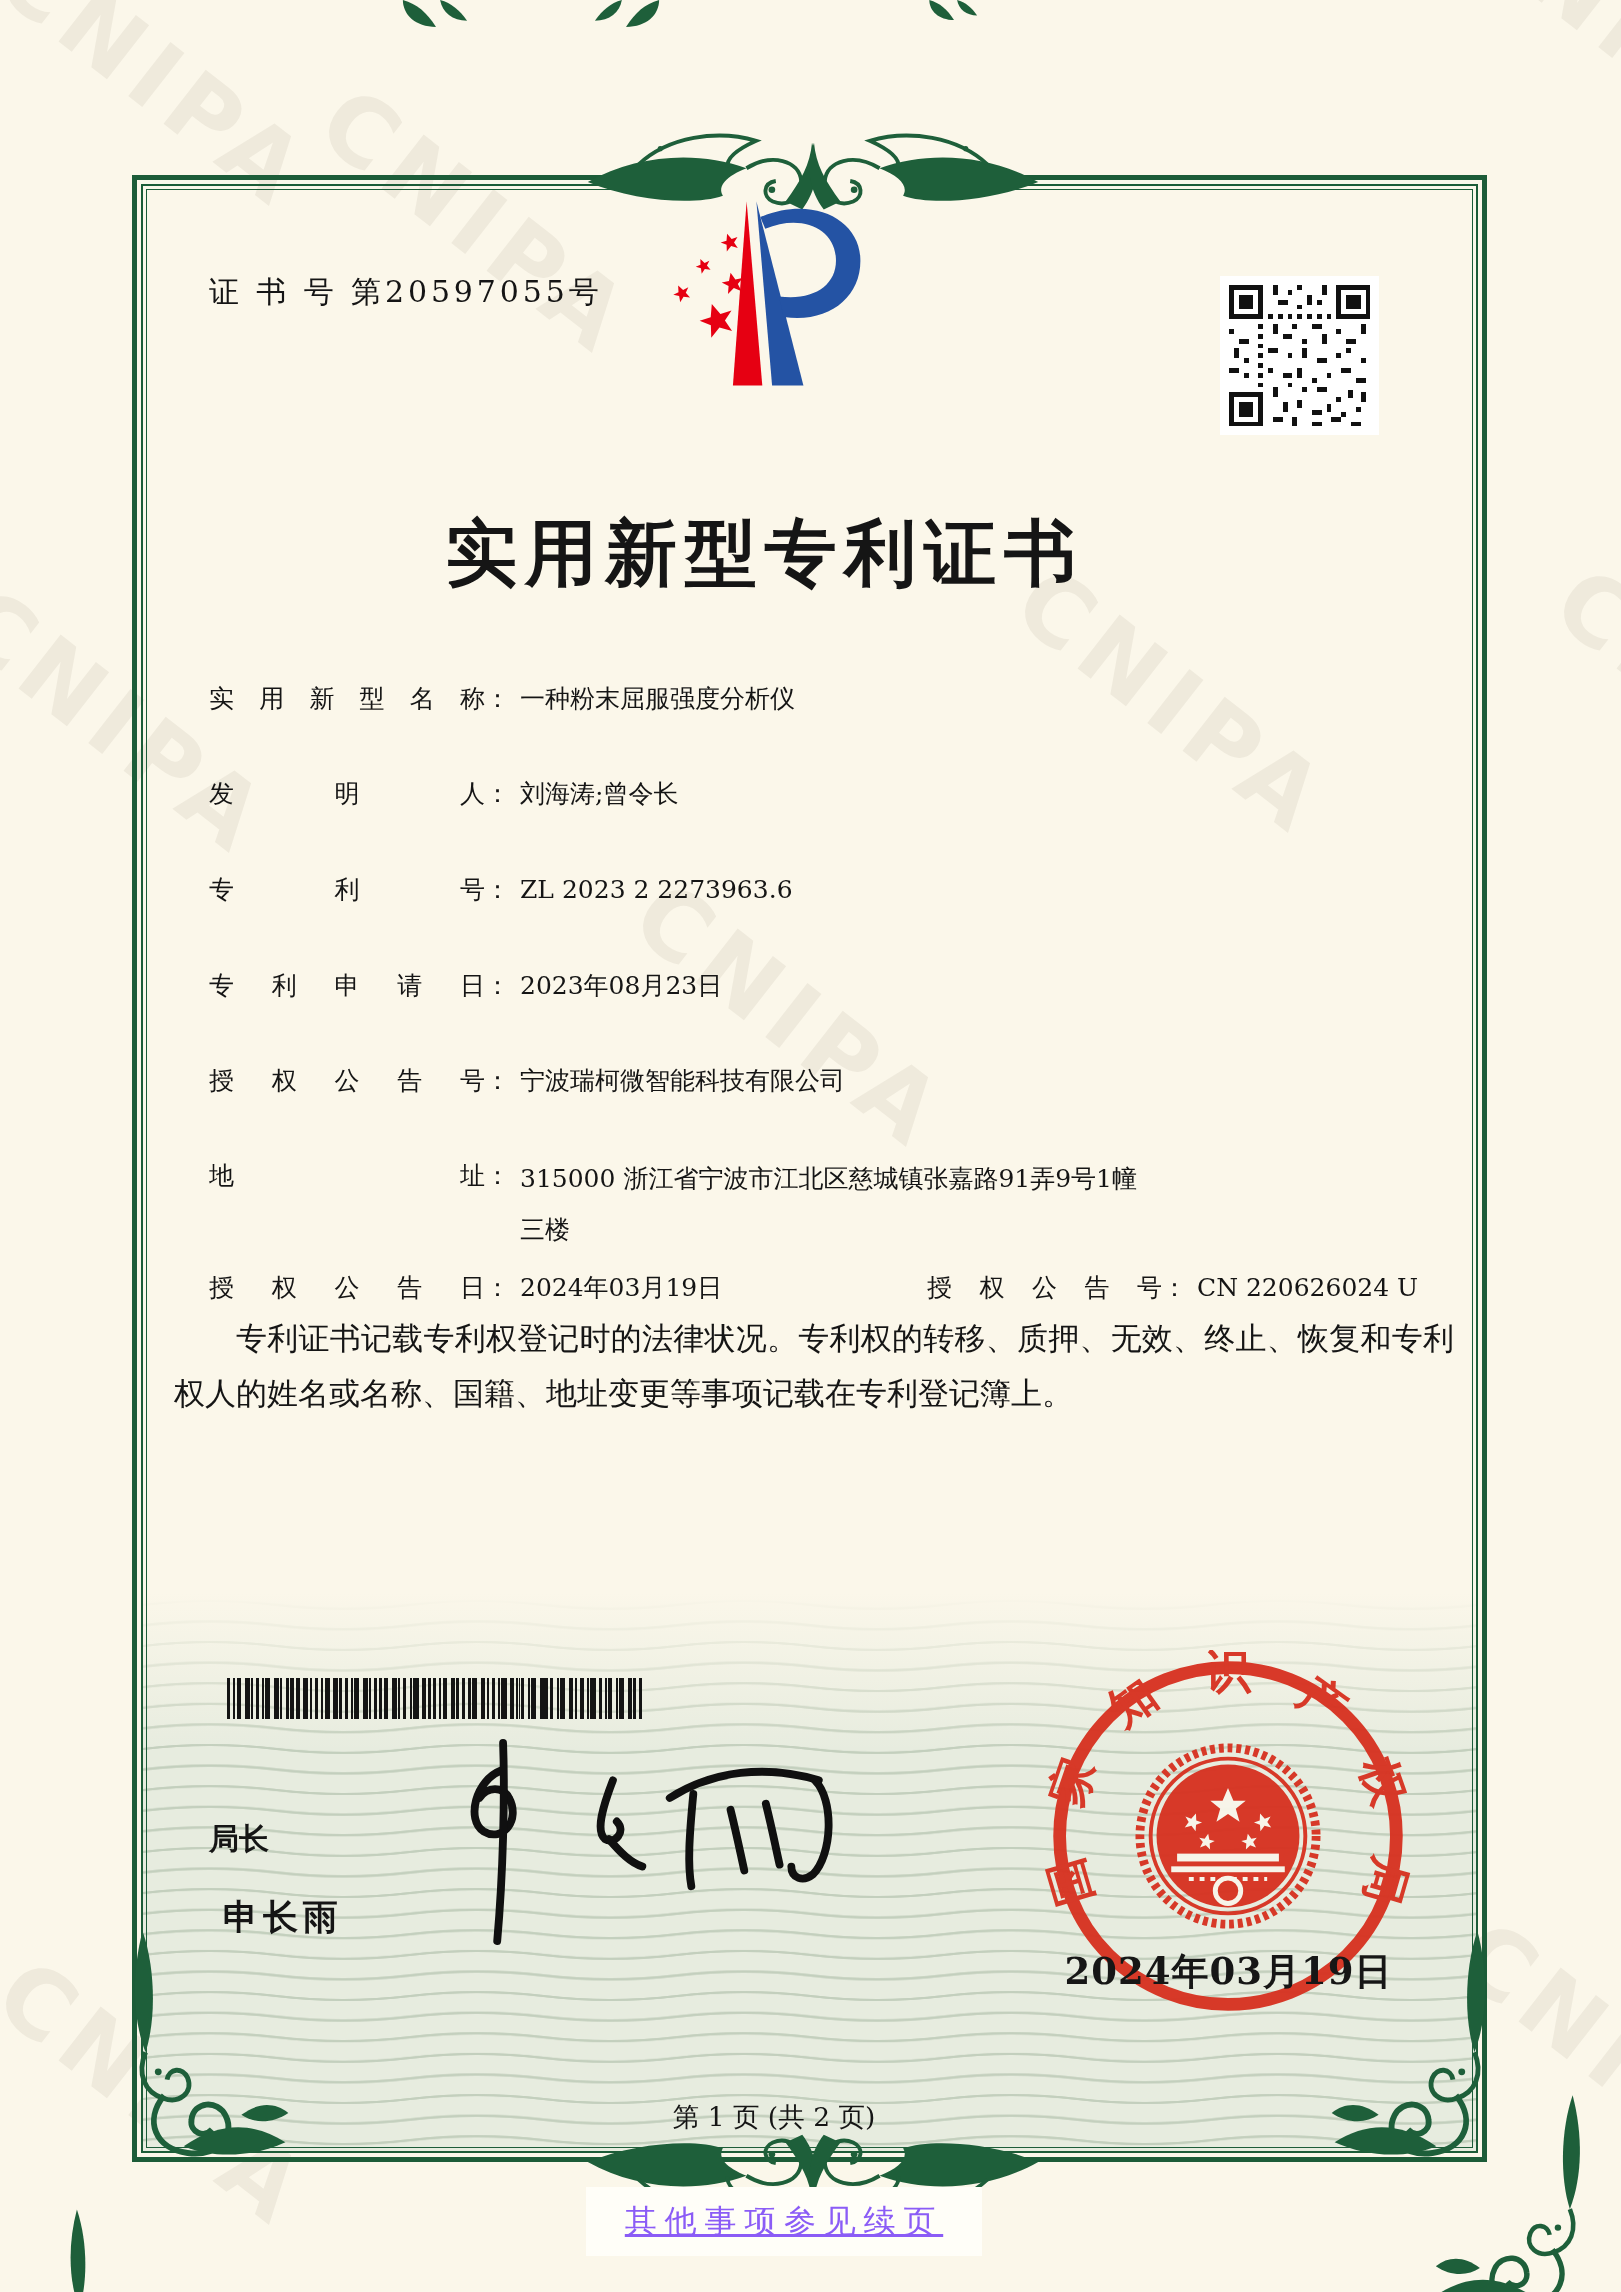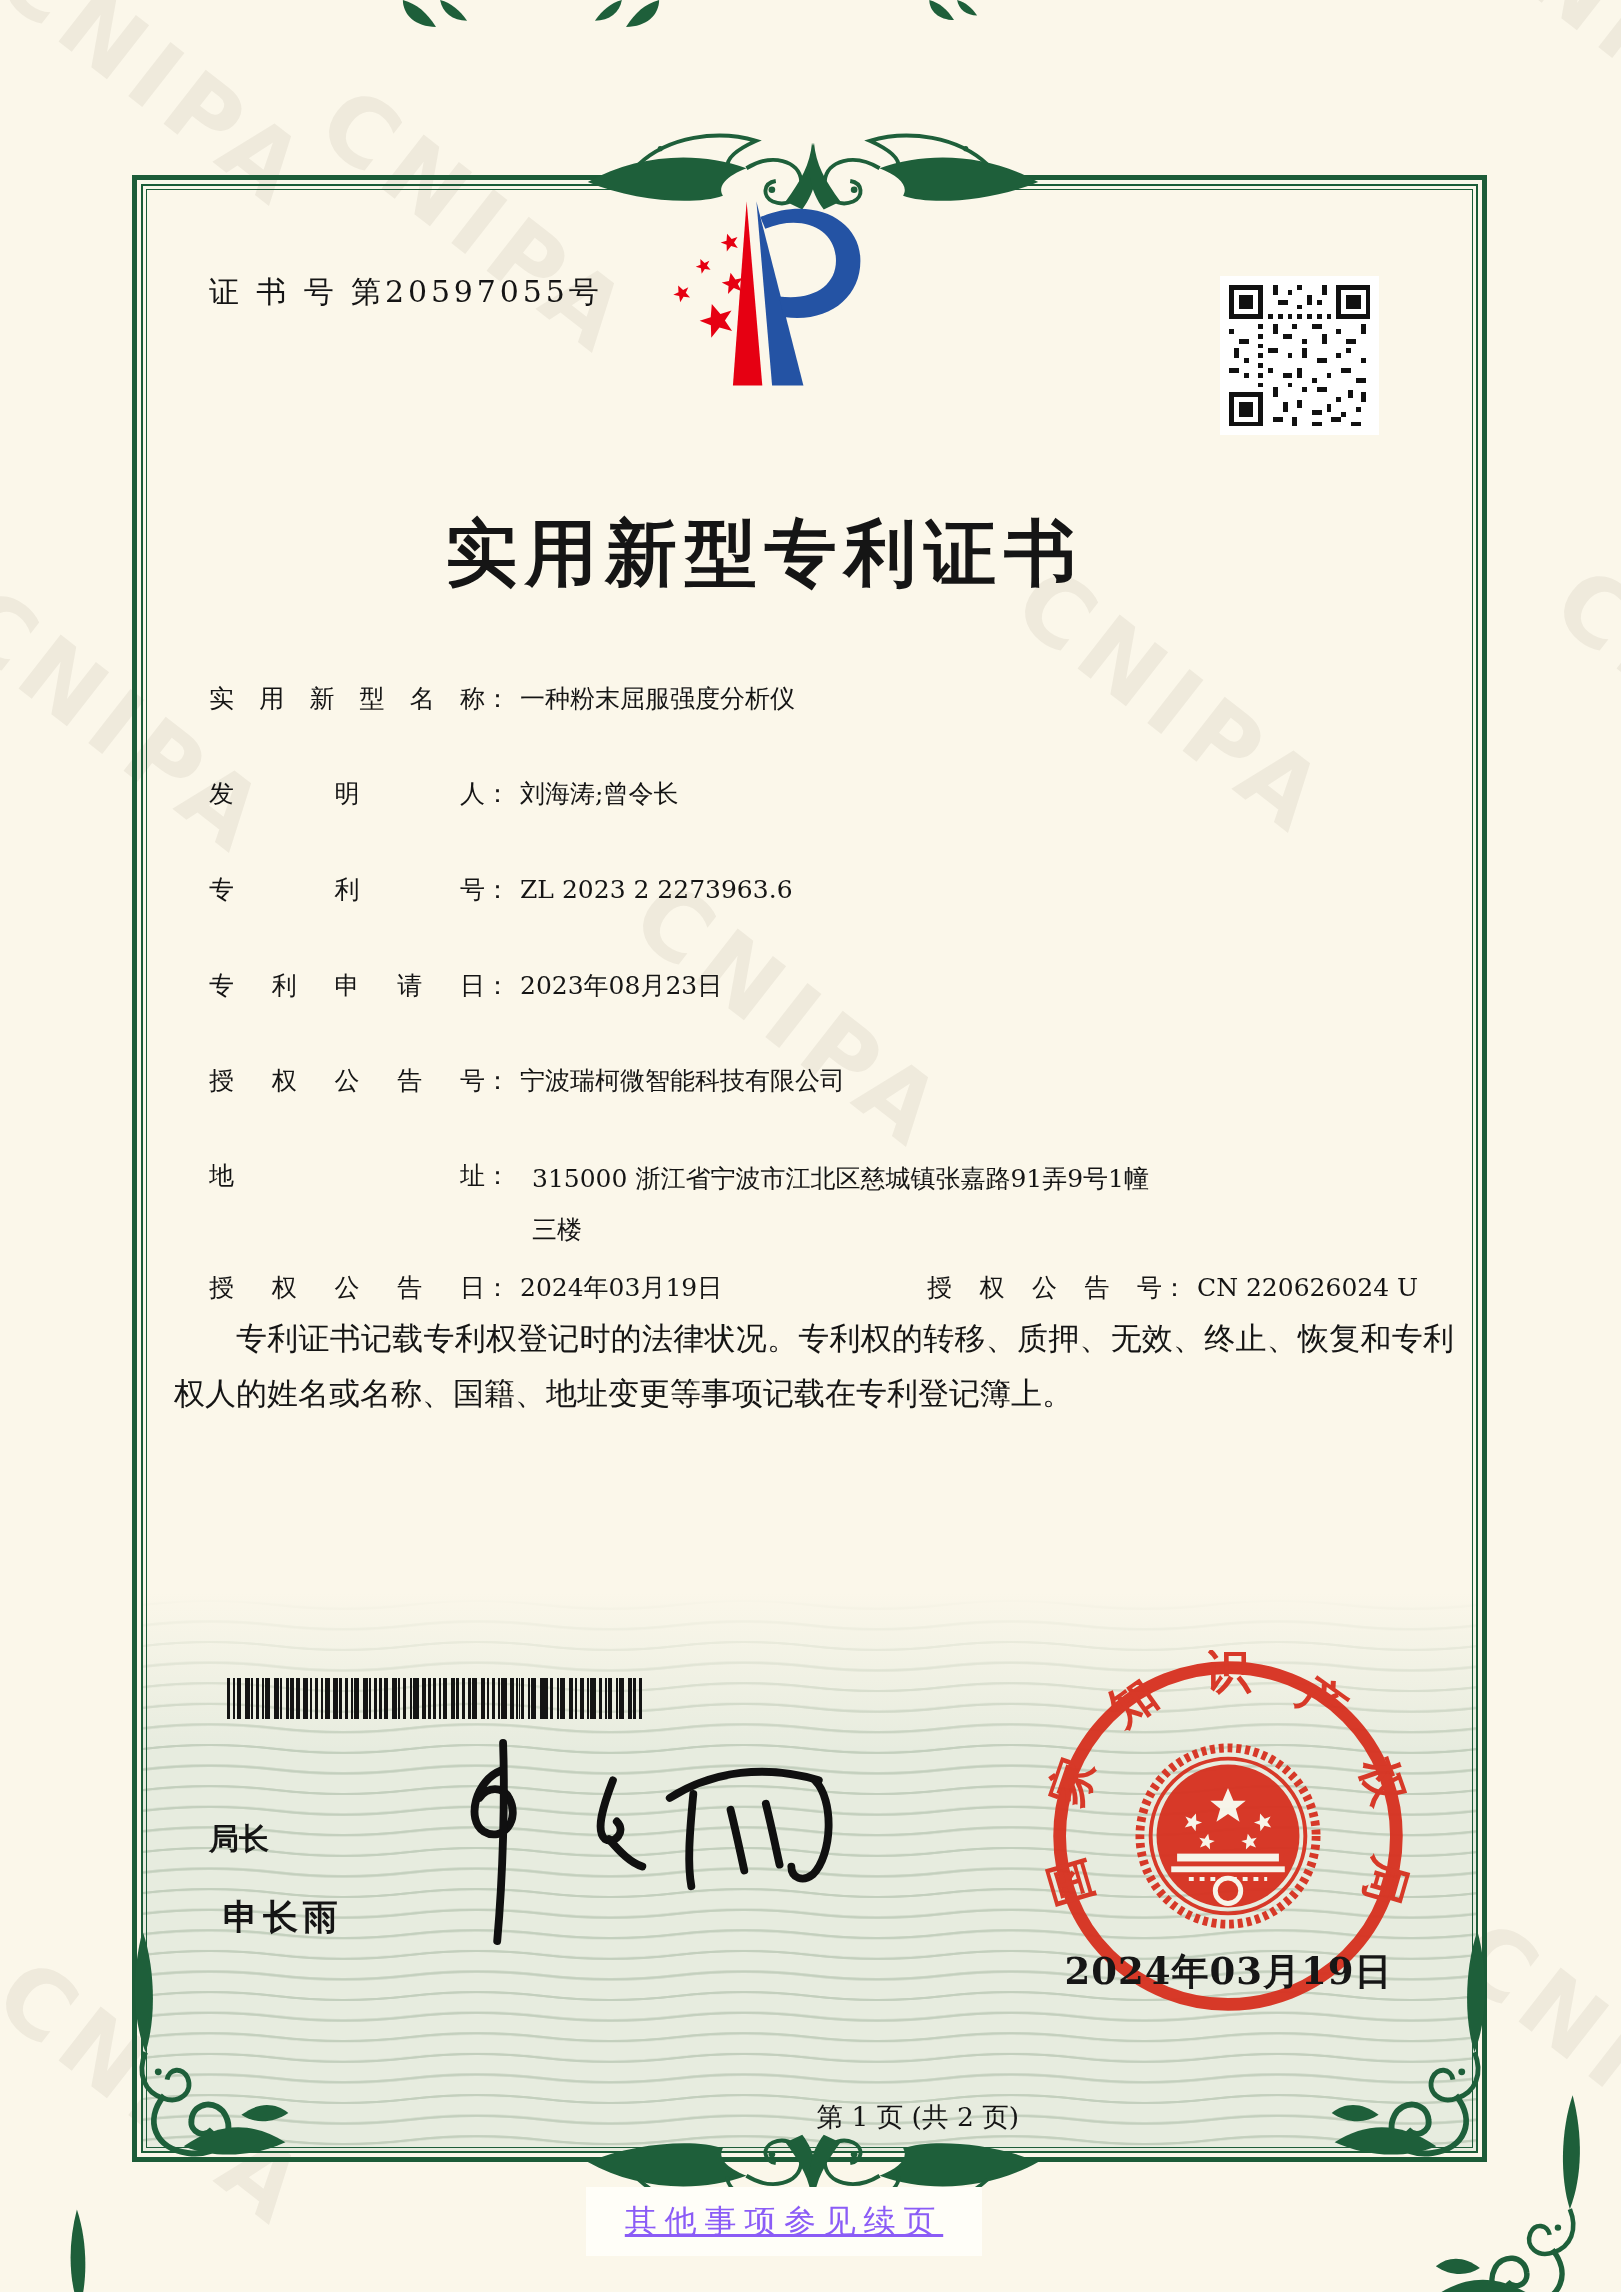--- a/index.html
+++ b/index.html
@@ -25,21 +25,21 @@
   .qr{left:1220px;top:276px;width:159px;height:159px;background:#ffffff;
       padding:8.8px;box-sizing:border-box;z-index:3;}
   .title{left:186px;top:506px;width:1157px;text-align:center;font-size:72px;
          font-weight:bold;letter-spacing:7.8px;z-index:3;}
   
   .frow{position:absolute;left:209px;font-size:25px;line-height:45px;z-index:3;white-space:nowrap;text-decoration:underline;}
   .flabel{display:inline-block;width:276px;text-align:justify;text-align-last:justify;vertical-align:top;}
   .flabel.narrow{width:235px;margin-left:40px;}
   .fcolon{display:inline-block;width:35px;vertical-align:top;}
   .fval{display:inline-block;vertical-align:top;}
-  .addr .fval div{line-height:51px;margin-left:12px;}
+  .addr .fval div{line-height:51px;}
   .grant2{position:absolute;left:678px;top:0;}
   
   .paras{left:174px;top:1311px;width:1280px;font-size:31px;line-height:55px;z-index:3;text-align:justify;}
   .paras p{margin:0;text-indent:2em;}
   
   .barcode{left:227px;top:1678px;width:417px;height:41px;z-index:3;
     background:
       repeating-linear-gradient(90deg,#141414 0 2px,transparent 2px 5.9px),
       repeating-linear-gradient(90deg,#141414 0 2.9px,transparent 2.9px 9.8px),
       repeating-linear-gradient(90deg,#141414 0 1px,transparent 1px 12.7px);}
@@ -47,21 +47,21 @@
   .sig-title{left:209px;top:1819px;font-size:30px;font-weight:bold;
              font-family:"DejaVu Sans", sans-serif;z-index:4;}
   .sig-name{left:223px;top:1894px;font-size:35px;font-weight:bold;letter-spacing:4.9px;
             font-family:"DejaVu Sans", sans-serif;z-index:4;}
   .sig-script{left:407px;top:1737px;width:451px;height:216px;z-index:4;}
   
   .seal{left:1042px;top:1650px;width:372px;height:372px;z-index:5;opacity:0.95;}
   .seal-date{left:1062px;top:1947px;width:333px;text-align:center;font-size:37px;
              font-weight:bold;color:#161616;letter-spacing:1px;z-index:6;}
   
-  .page-num{left:529px;top:2099px;width:490px;text-align:right;font-size:26.5px;z-index:4;}
+  .page-num{left:529px;top:2099px;width:490px;text-align:center;font-size:26.5px;z-index:4;}
   .cont-strip{left:586px;top:2187px;width:396px;height:69px;background:#fffef8;z-index:7;
               display:flex;align-items:center;justify-content:center;}
   .cont-note{font-size:32px;letter-spacing:7.8px;color:#8b5cf6;text-decoration:underline;}
   .orn{z-index:3;}
 </style>
 </head>
 <body>
 
 <div id="page">
 

